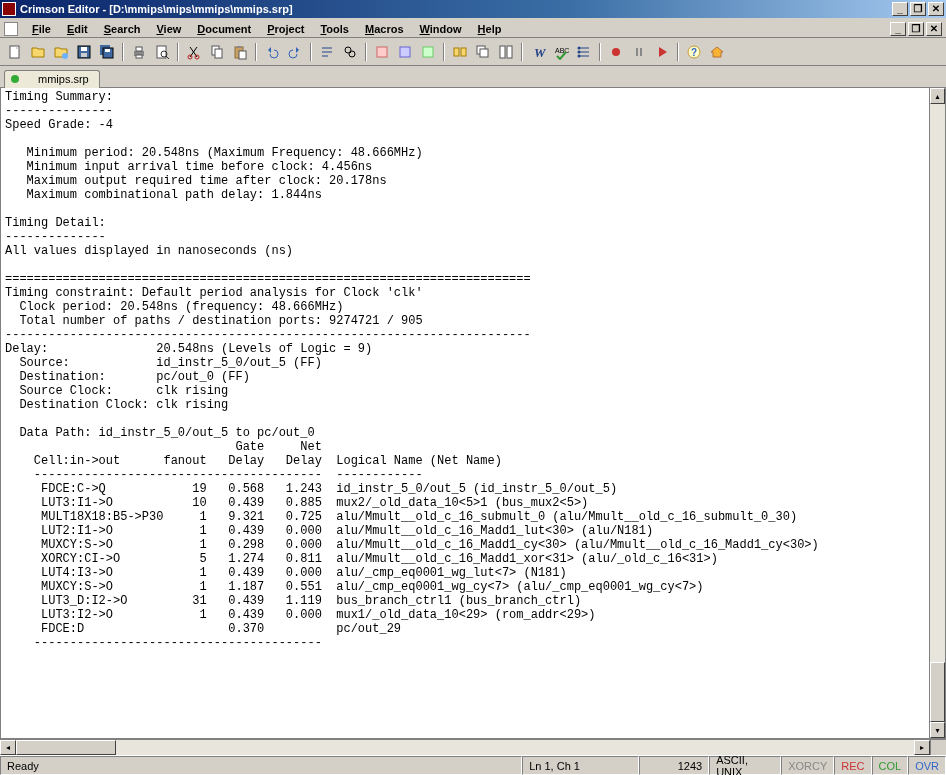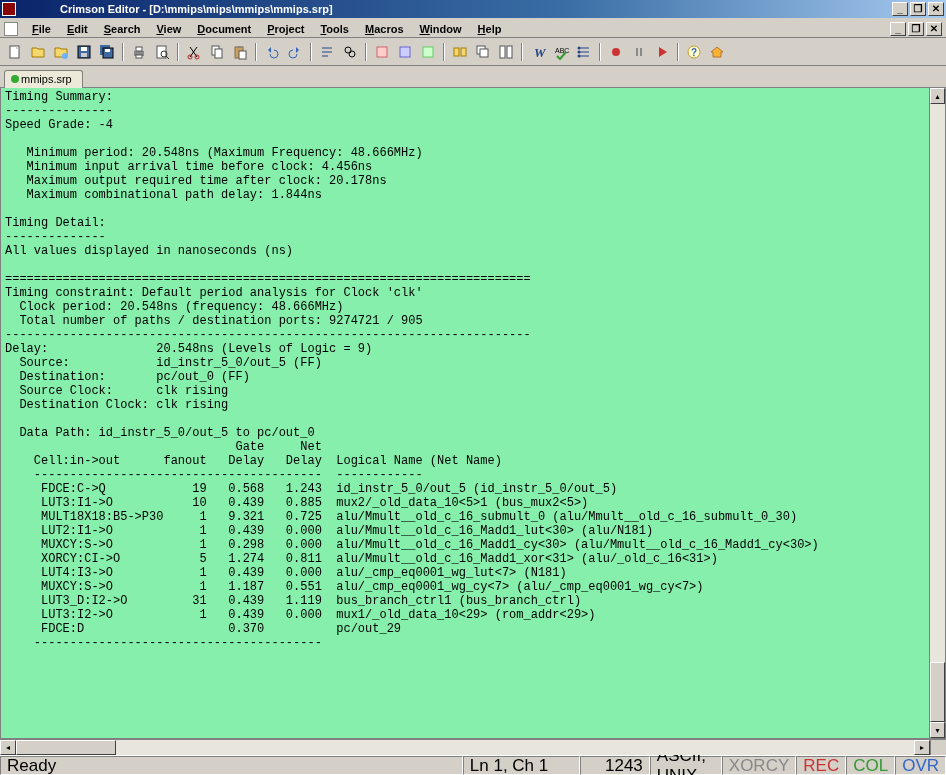--- a/index.html
+++ b/index.html
@@ -15,21 +15,20 @@
 }
 .titlebar {
   height: 18px;
   background: linear-gradient(90deg, #0a246a 0%, #3a6ea5 60%, #a6caf0 100%);
   color: white;
   display: flex;
   align-items: center;
   padding: 0 2px;
   font-size: 11px;
   font-weight: bold;
-  gap: 40px;
 }
 .titlebar .app-icon {
   width: 14px; height: 14px;
   background: #8b0000;
   margin-right: 4px;
   border: 1px solid #fff;
 }
 .titlebar .title-text { flex: 1; }
 .win-controls { display: flex; gap: 2px; }
 .win-btn {
@@ -98,33 +97,33 @@
   border-bottom: 1px solid #808080;
 }
 .file-tab {
   background: #d4d0c8;
   border: 1px solid #808080;
   border-bottom: none;
   padding: 2px 10px 3px 6px;
   font-size: 11px;
   display: flex;
   align-items: center;
-  gap: 2px;
+  gap: 19px;
   border-radius: 3px 3px 0 0;
   margin-bottom: -1px;
   background: #ece9d8;
 }
 .file-tab .dot {
   width: 8px; height: 8px; border-radius: 50%;
   background: #3a3;
 }
 .editor-wrap {
   flex: 1;
   display: flex;
-  background: #86efac;
+  background: #ffffff;
   border: 1px solid #808080;
   border-top: none;
   position: relative;
   overflow: hidden;
   justify-content: flex-end;
 }
 .editor {
   flex: 1;
   font-family: "Courier New", monospace;
   font-size: 12px;
@@ -181,21 +180,21 @@
   background: #d4d0c8;
   border-top: 1px solid #808080;
   border-left: 1px solid #808080;
 }
 .statusbar {
   height: 20px;
   background: #d4d0c8;
   border-top: 1px solid #fff;
   display: flex;
   align-items: stretch;
-  font-size: 17px;
+  font-size: 11px;
 }
 .status-cell {
   border: 1px solid #808080;
   border-top-color: #808080;
   border-left-color: #808080;
   border-right-color: #fff;
   border-bottom-color: #fff;
   padding: 2px 6px;
   display: flex;
   align-items: center;

